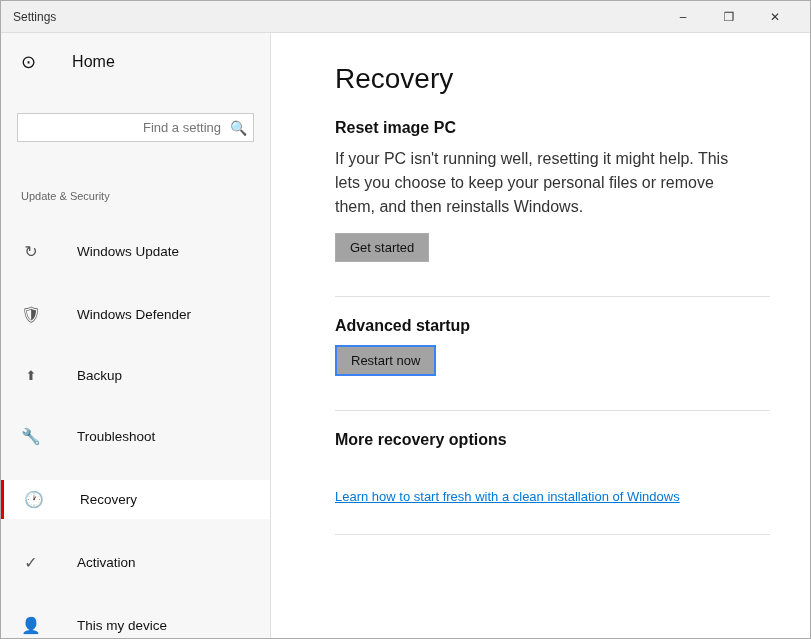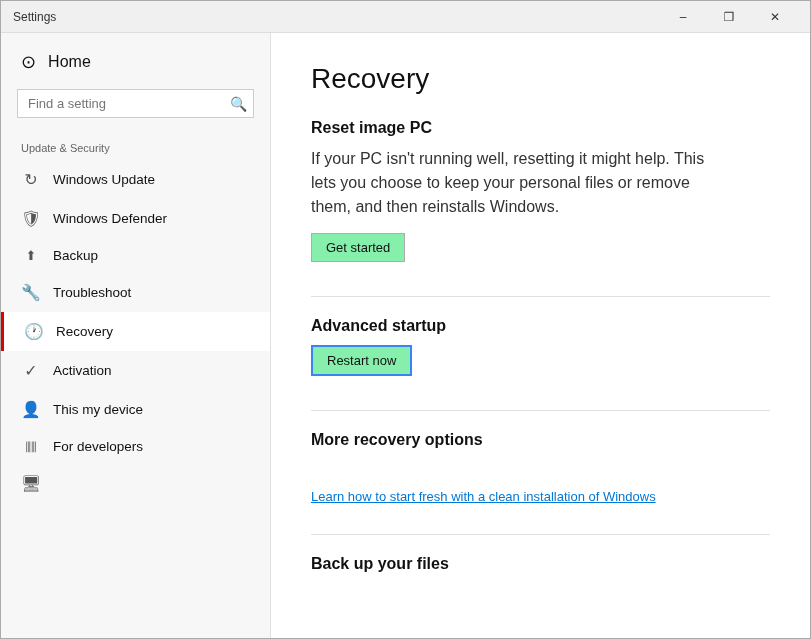--- a/index.html
+++ b/index.html
@@ -1,15 +1,15 @@
 <!DOCTYPE html>
 <html><head>
   <meta charset="utf-8">
   <style>
-    * { box-sizing: border-box; margin: 0; padding: 0; }
+    * { box-sizing: border-box; margin: 0; padding: 0; gap: 24px; }
     body {
       font-family: 'Segoe UI', Arial, sans-serif;
       background: #fff;
       width: 811px;
       height: 639px;
       overflow: hidden;
       border: 1px solid #aaa;
     }
     .title-bar {
       background: #f0f0f0;
@@ -74,20 +74,21 @@
       position: relative;
     }
     .search-box input {
       width: 100%;
       padding: 6px 32px 6px 10px;
       border: 1px solid #ccc;
       background: #fff;
       font-size: 13px;
       outline: none;
       color: #555;
+      text-align: right;
     }
     .search-icon-btn {
       position: absolute;
       right: 6px;
       top: 50%;
       transform: translateY(-50%);
       background: none;
       border: none;
       cursor: pointer;
       font-size: 14px;
@@ -144,21 +145,21 @@
     .section-desc {
       font-size: 16px;
       color: #333;
       line-height: 1.5;
       margin-bottom: 14px;
       max-width: 420px;
     }
     .action-btn {
       display: inline-block;
       padding: 6px 14px;
-      background: #86efac;
+      background: #a3a3a3;
       border: 1px solid #adadad;
       font-size: 13px;
       color: #111;
       cursor: pointer;
       margin-bottom: 24px;
     }
     .action-btn.highlight {
       border: 2px solid #3b82f6;
     }
     .divider {
@@ -254,15 +255,14 @@
 
     <div class="divider"></div>
 
     
     <div class="section-title">More recovery options</div>
     <a class="link-text">Learn how to start fresh with a clean installation of Windows</a>
 
     <div class="divider"></div>
 
     
-    <div class="section-title">Back up your files</div>
   </div>
 </div>
 
 </body></html>

